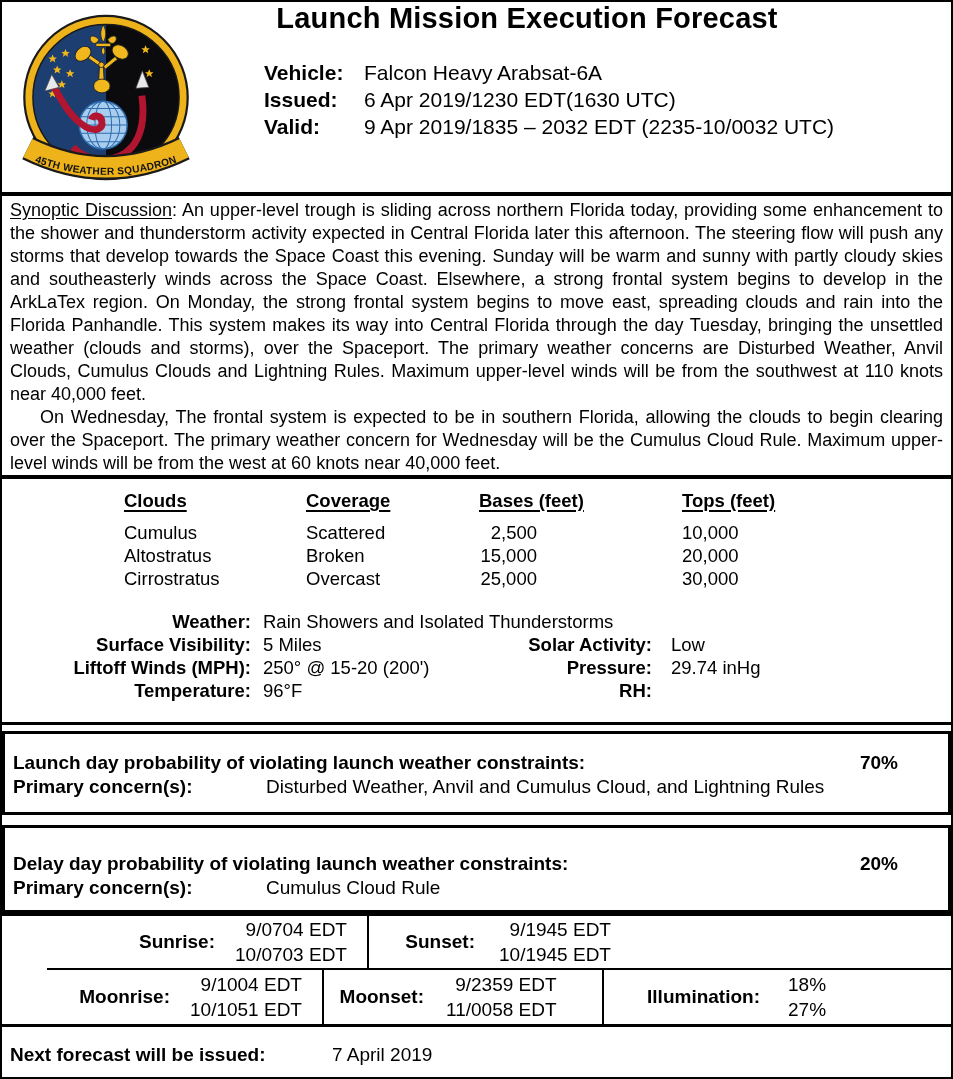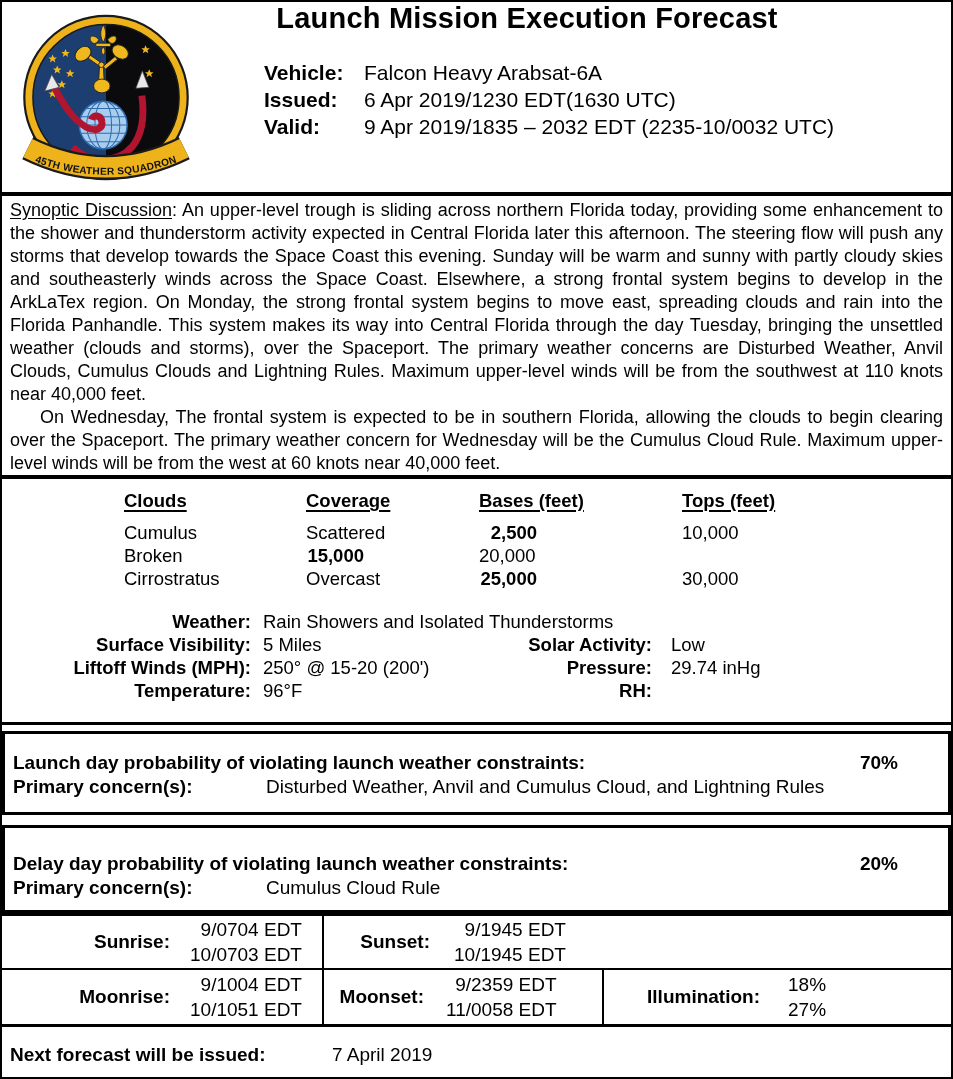--- a/index.html
+++ b/index.html
@@ -22,41 +22,41 @@
   .synoptic .underlined{text-decoration:underline;text-underline-offset:2px;}
   .synoptic p{margin:0;}
   .synoptic p.indent{text-indent:30px;}
 
   
   .cloud-section{min-height:246px;border-bottom:3px solid #000;padding-top:10px;}
   .clouds-grid{margin-left:122px;font-size:18.5px;line-height:23px;}
   .cg-row{display:grid;grid-template-columns:182px 173px 203px auto;}
   .cg-head{margin-bottom:9px;}
   .cg-head span{font-weight:bold;text-decoration:underline;text-decoration-thickness:2px;text-underline-offset:3px;}
-  .cell-num{display:inline-block;width:58px;text-align:right;font-weight:bold;}
+  .cell-num{display:inline-block;width:58px;text-align:right;}
   .conditions{margin-top:20px;font-size:18.5px;line-height:23px;}
   .cond-row{display:grid;grid-template-columns:249px 200px 201px auto;}
   .cond-label{font-weight:bold;text-align:right;}
   .cond-value{padding-left:12px;}
   .cond-value.span3{grid-column:2 / span 3;}
   .cond-rlabel{font-weight:bold;text-align:right;}
   .cond-rvalue{padding-left:19px;}
 
   
   .prob-box{border:3px solid #000;margin-top:6px;min-height:84px;padding:17px 0 10px 8px;font-size:19px;line-height:24px;}
   .prob-box.delay{margin-top:10px;min-height:83px;padding-top:24px;}
   .prob-line1{display:flex;font-weight:bold;}
   .prob-value{margin-left:auto;margin-right:50px;}
   .prob-line2{display:flex;}
   .concern-label{font-weight:bold;width:253px;}
 
   
   .astro{border-top:3px solid #000;border-bottom:3px solid #000;height:114px;font-size:19px;}
   .astro-row{display:grid;}
-  .astro-row.r1{grid-template-columns:322px 1fr;height:54px;border-bottom:2px solid #000;}
+  .astro-row.r1{grid-template-columns:322px 1fr;height:54px;border-bottom:2px solid #000;margin-left:45px;}
   .astro-row.r2{grid-template-columns:322px 280px 1fr;height:54px;}
   .astro-cell{display:flex;align-items:center;}
   .astro-cell.bord{border-right:2px solid #000;}
   .astro-label{font-weight:bold;text-align:right;}
   .astro-values{text-align:right;line-height:25px;}
   .c-sunrise .astro-label,.c-moonrise .astro-label{width:168px;}
   .c-sunrise .astro-values,.c-moonrise .astro-values{margin-left:20px;}
   .c-sunset .astro-label{width:106px;}
   .c-sunset .astro-values{margin-left:24px;}
   .c-moonset .astro-label{width:100px;}
@@ -185,20 +185,21 @@
         <div><span>Bases (feet)</span></div>
         <div><span>Tops (feet)</span></div>
       </div>
       <div class="cg-row">
         <div>Cumulus</div>
         <div>Scattered</div>
         <div><span class="cell-num">2,500</span></div>
         <div>10,000</div>
       </div>
       <div class="cg-row">
+        <div>Altostratus</div>
         <div>Broken</div>
         <div><span class="cell-num">15,000</span></div>
         <div>20,000</div>
       </div>
       <div class="cg-row">
         <div>Cirrostratus</div>
         <div>Overcast</div>
         <div><span class="cell-num">25,000</span></div>
         <div>30,000</div>
       </div>

